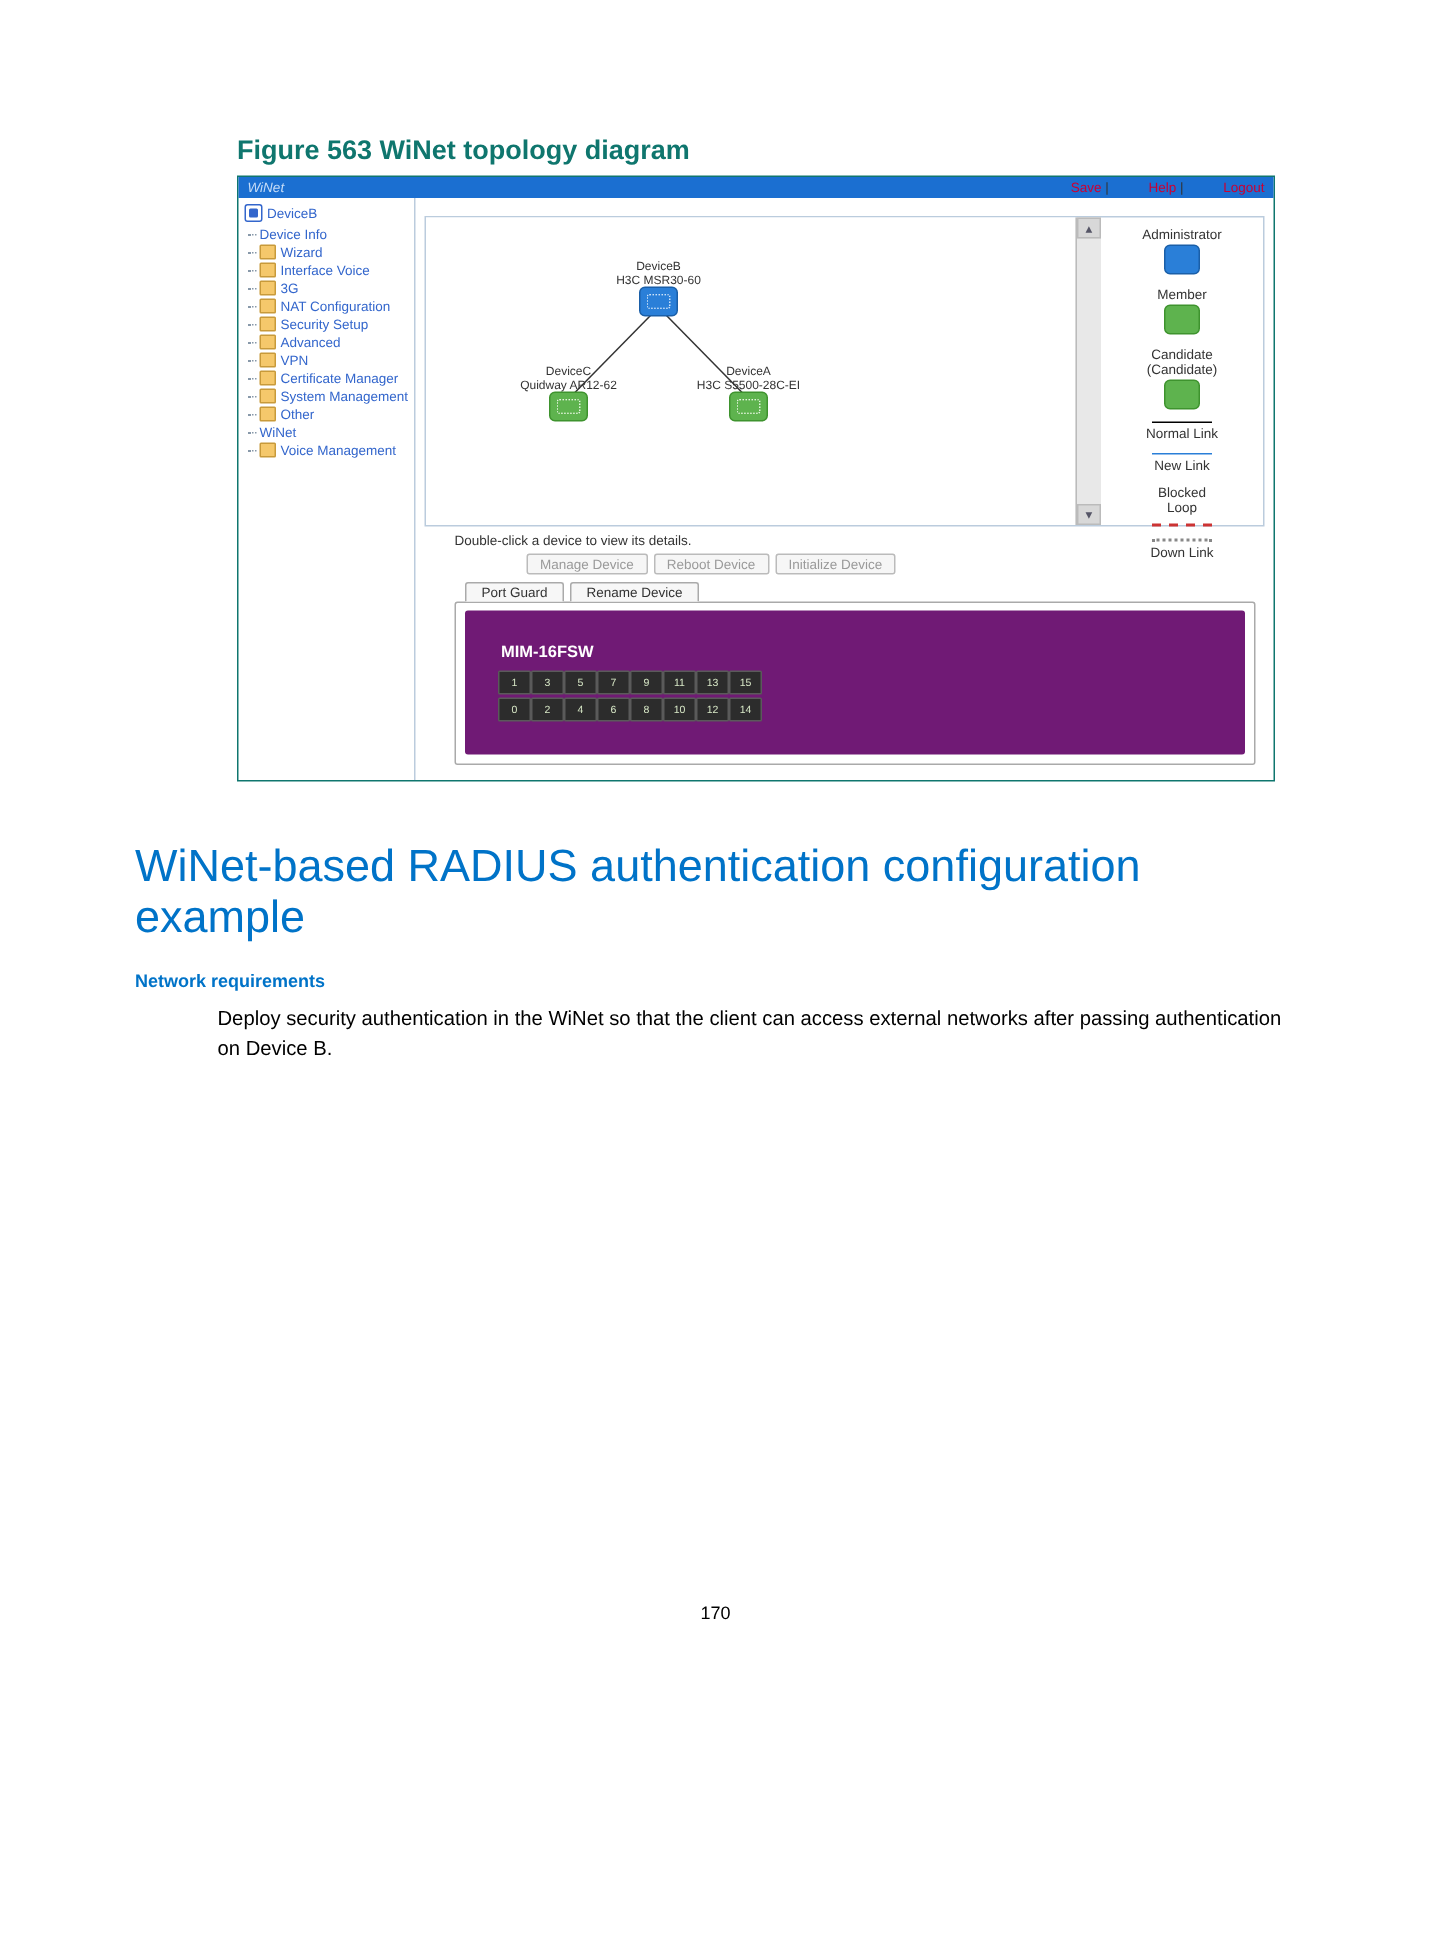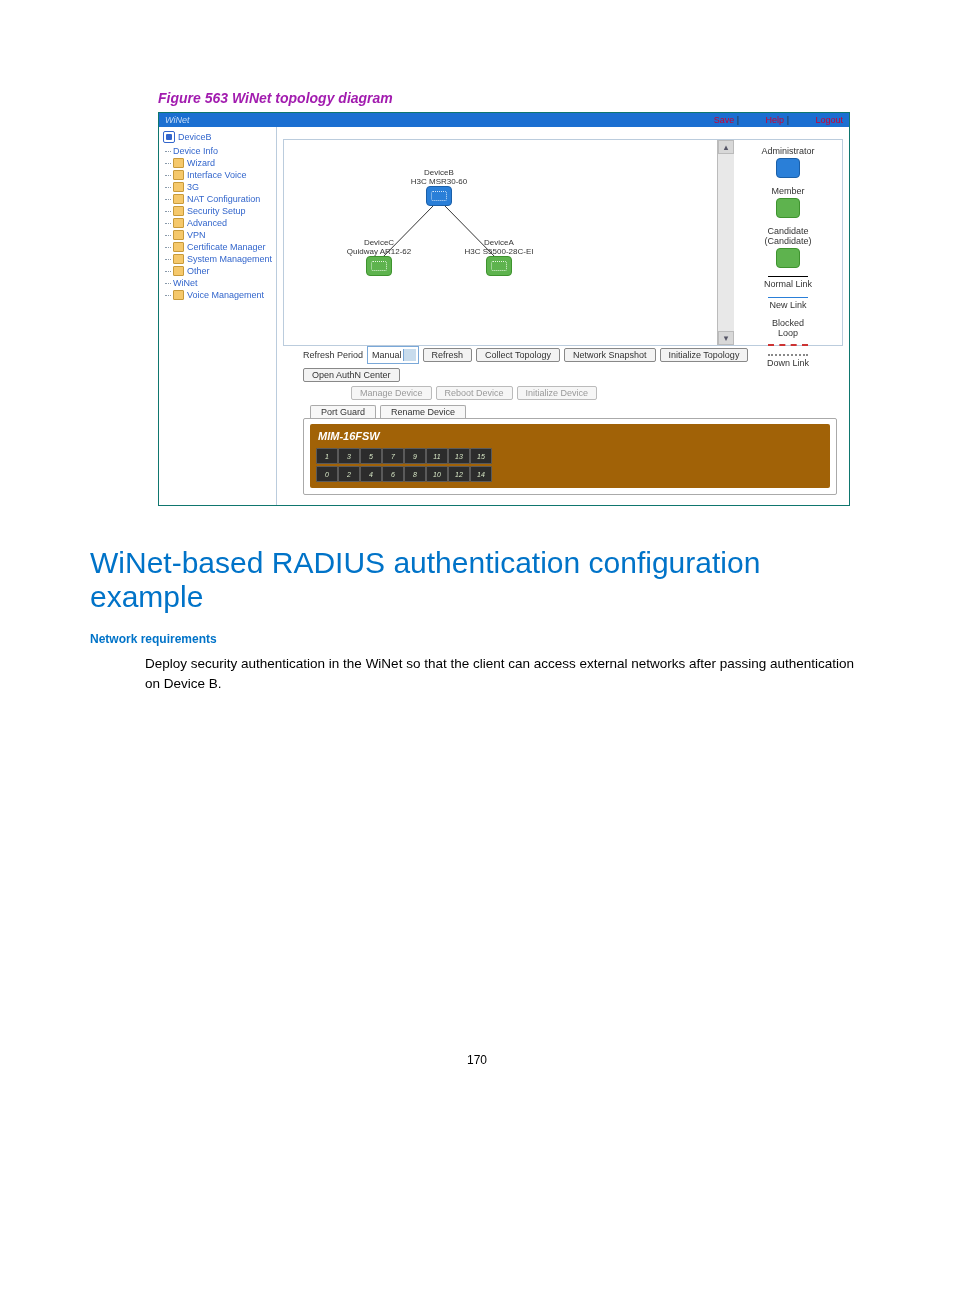--- a/index.html
+++ b/index.html
@@ -7,26 +7,25 @@
     font-family: Arial, Helvetica, sans-serif;
     background: #fff;
     color: #000;
     width: 954px;
   }
   .page {
     padding: 90px 90px 40px 90px;
     box-sizing: border-box;
   }
   .fig-caption {
-    color: #a21caf;
+    color: #0f766e;
     font-weight: bold;
-    font-size: 14px;
+    font-size: 18px;
     margin-left: 68px;
     margin-bottom: 6px;
-    font-style: italic;
   }
   .screenshot {
     width: 690px;
     margin-left: 68px;
     border: 1px solid #0f766e;
     font-size: 9px;
     color: #333;
     background: #fff;
   }
   .ss-top {
@@ -207,21 +206,21 @@
     margin-top:18px;margin-left:20px;margin-right:6px;border:1px solid #aaa;border-radius:2px;
   }
   .panel-tabs{
     display:flex;gap:4px;padding-left:6px;margin-top:-14px;
   }
   .panel-tab{
     border:1px solid #aaa;border-bottom:none;background:#f7f7f7;padding:1px 10px;font-size:9px;
     border-radius:2px 2px 0 0;
   }
   .switch-box{
-    margin:6px;padding:6px;background:#a16207;border-radius:2px;font-style:italic;
+    margin:6px;padding:22px;background:#701a75;border-radius:2px;
   }
   .switch-title{color:#fff;font-weight:bold;font-size:11px;margin:0 0 6px 2px;}
   .port-grid{display:grid;grid-template-columns:repeat(8,20px);gap:2px;}
   .port{
     width:20px;height:14px;background:#2c2c2c;border:1px solid #5a5a5a;border-radius:1px;
     color:#d7e7c6;font-size:7px;display:flex;align-items:center;justify-content:center;
   }
   
   .h1 {
     font-family: "Segoe UI Light","Helvetica Neue",Arial,sans-serif;
@@ -373,30 +372,22 @@
 Loop</div>
               <div class="legend-blocked"></div>
             </div>
             <div class="legend-item">
               <div class="legend-down"></div>
               <div>Down Link</div>
             </div>
           </div>
         </div>
 
-
-        <div class="btn-row">
-          <span class="label-inline">Refresh Period</span>
-          <span class="select">Manual</span>
-          <span class="btn">Refresh</span>
-          <span class="btn">Collect Topology</span>
-          <span class="btn">Network Snapshot</span>
-          <span class="btn">Initialize Topology</span>
-          <span class="btn">Open AuthN Center</span>
-        </div>
+        <div class="hint">Double-click a device to view its details.</div>
+
         <div class="btn-row" style="margin-top:4px;margin-left:68px;text-align:center;">
           <span class="btn disabled">Manage Device</span>
           <span class="btn disabled">Reboot Device</span>
           <span class="btn disabled">Initialize Device</span>
         </div>
 
         <div class="panel">
           <div class="panel-tabs">
             <div class="panel-tab">Port Guard</div>
             <div class="panel-tab">Rename Device</div>

